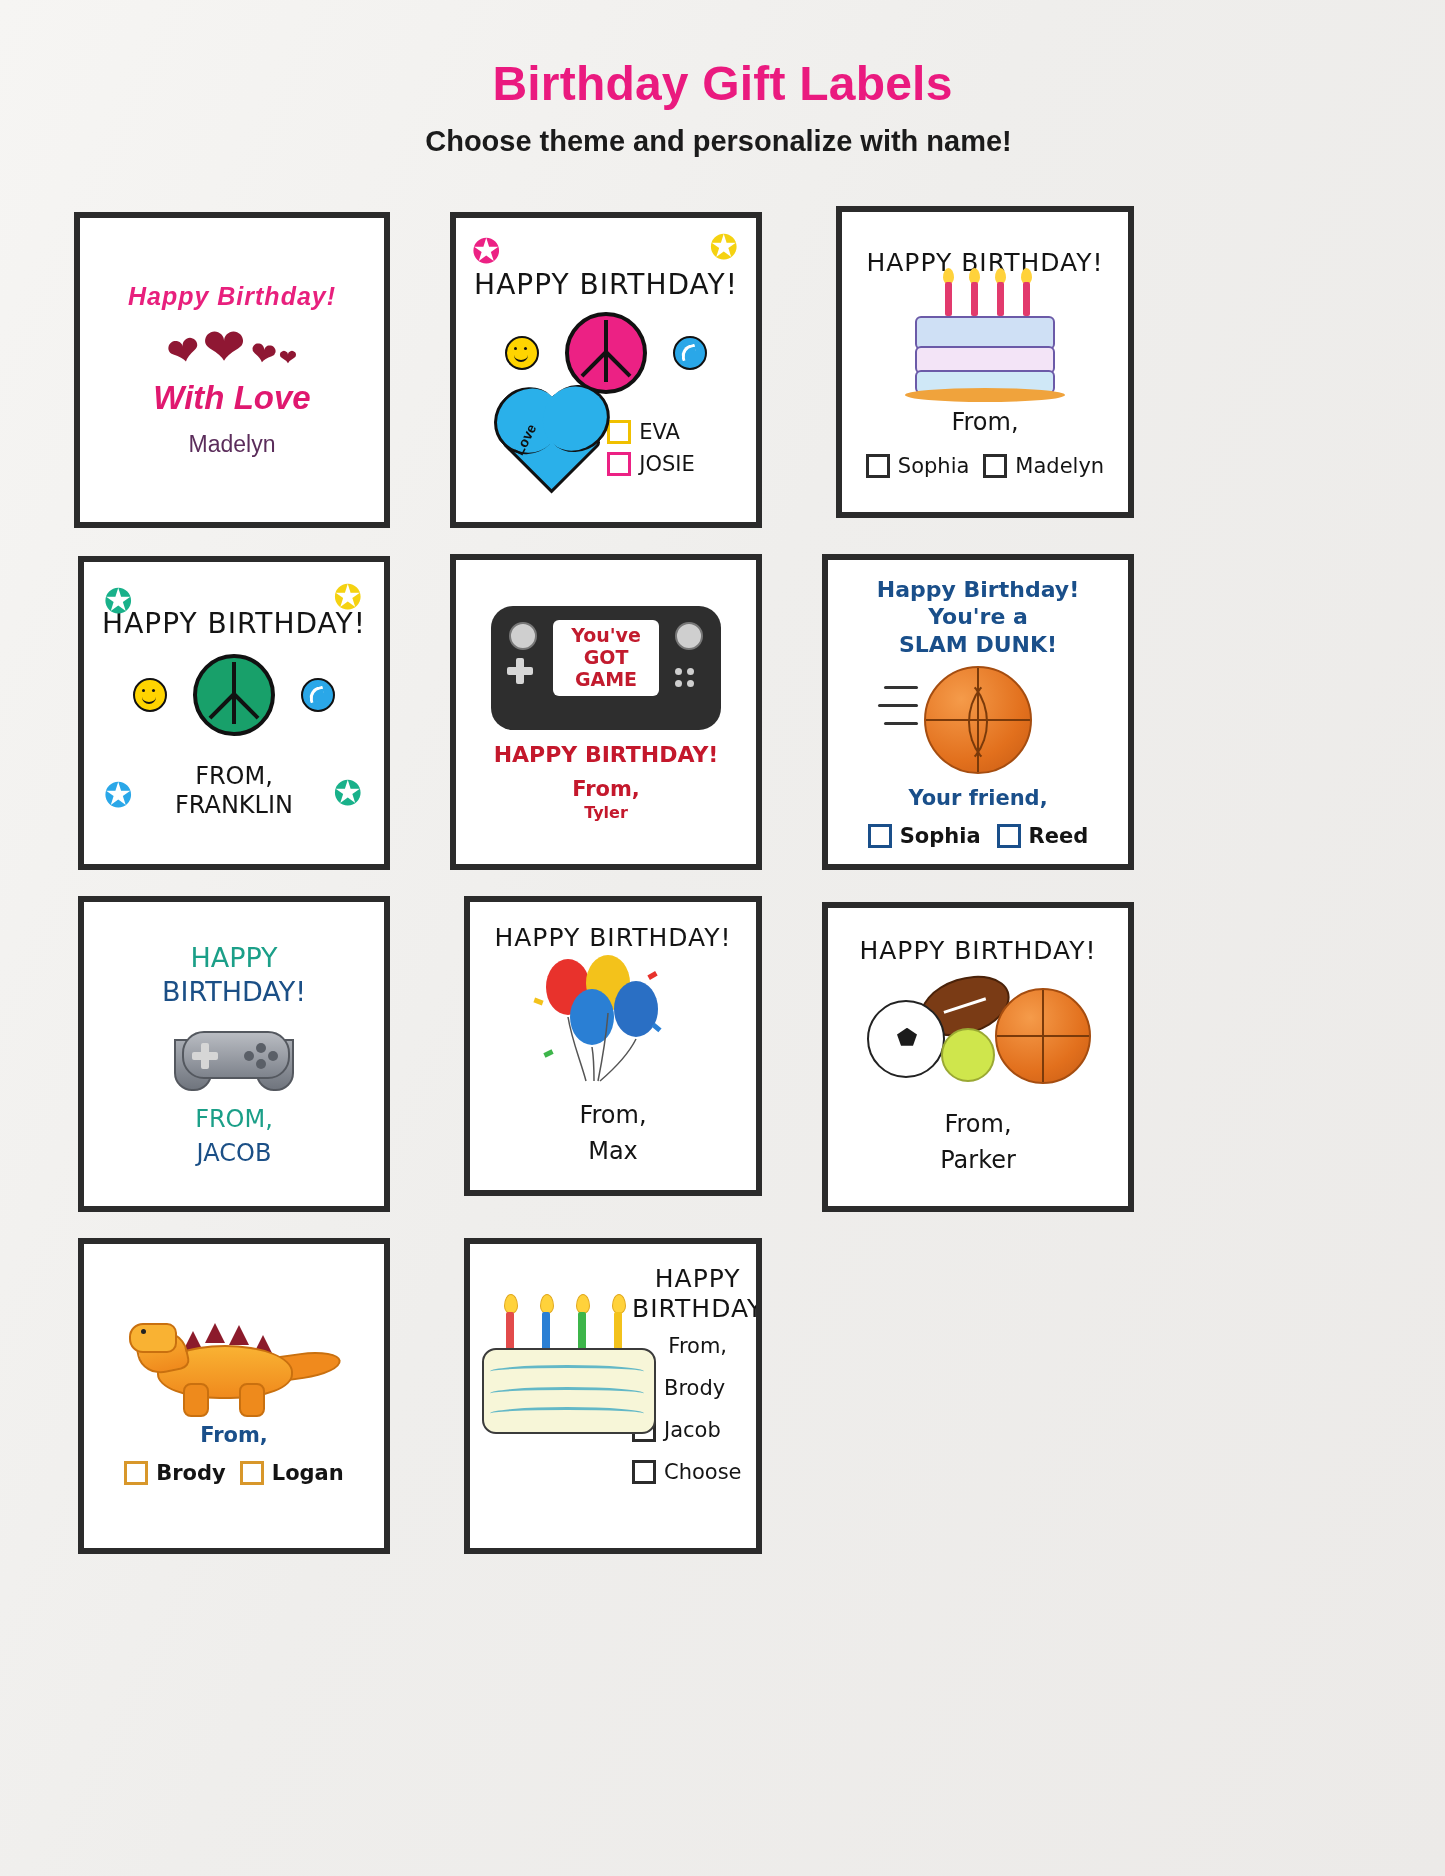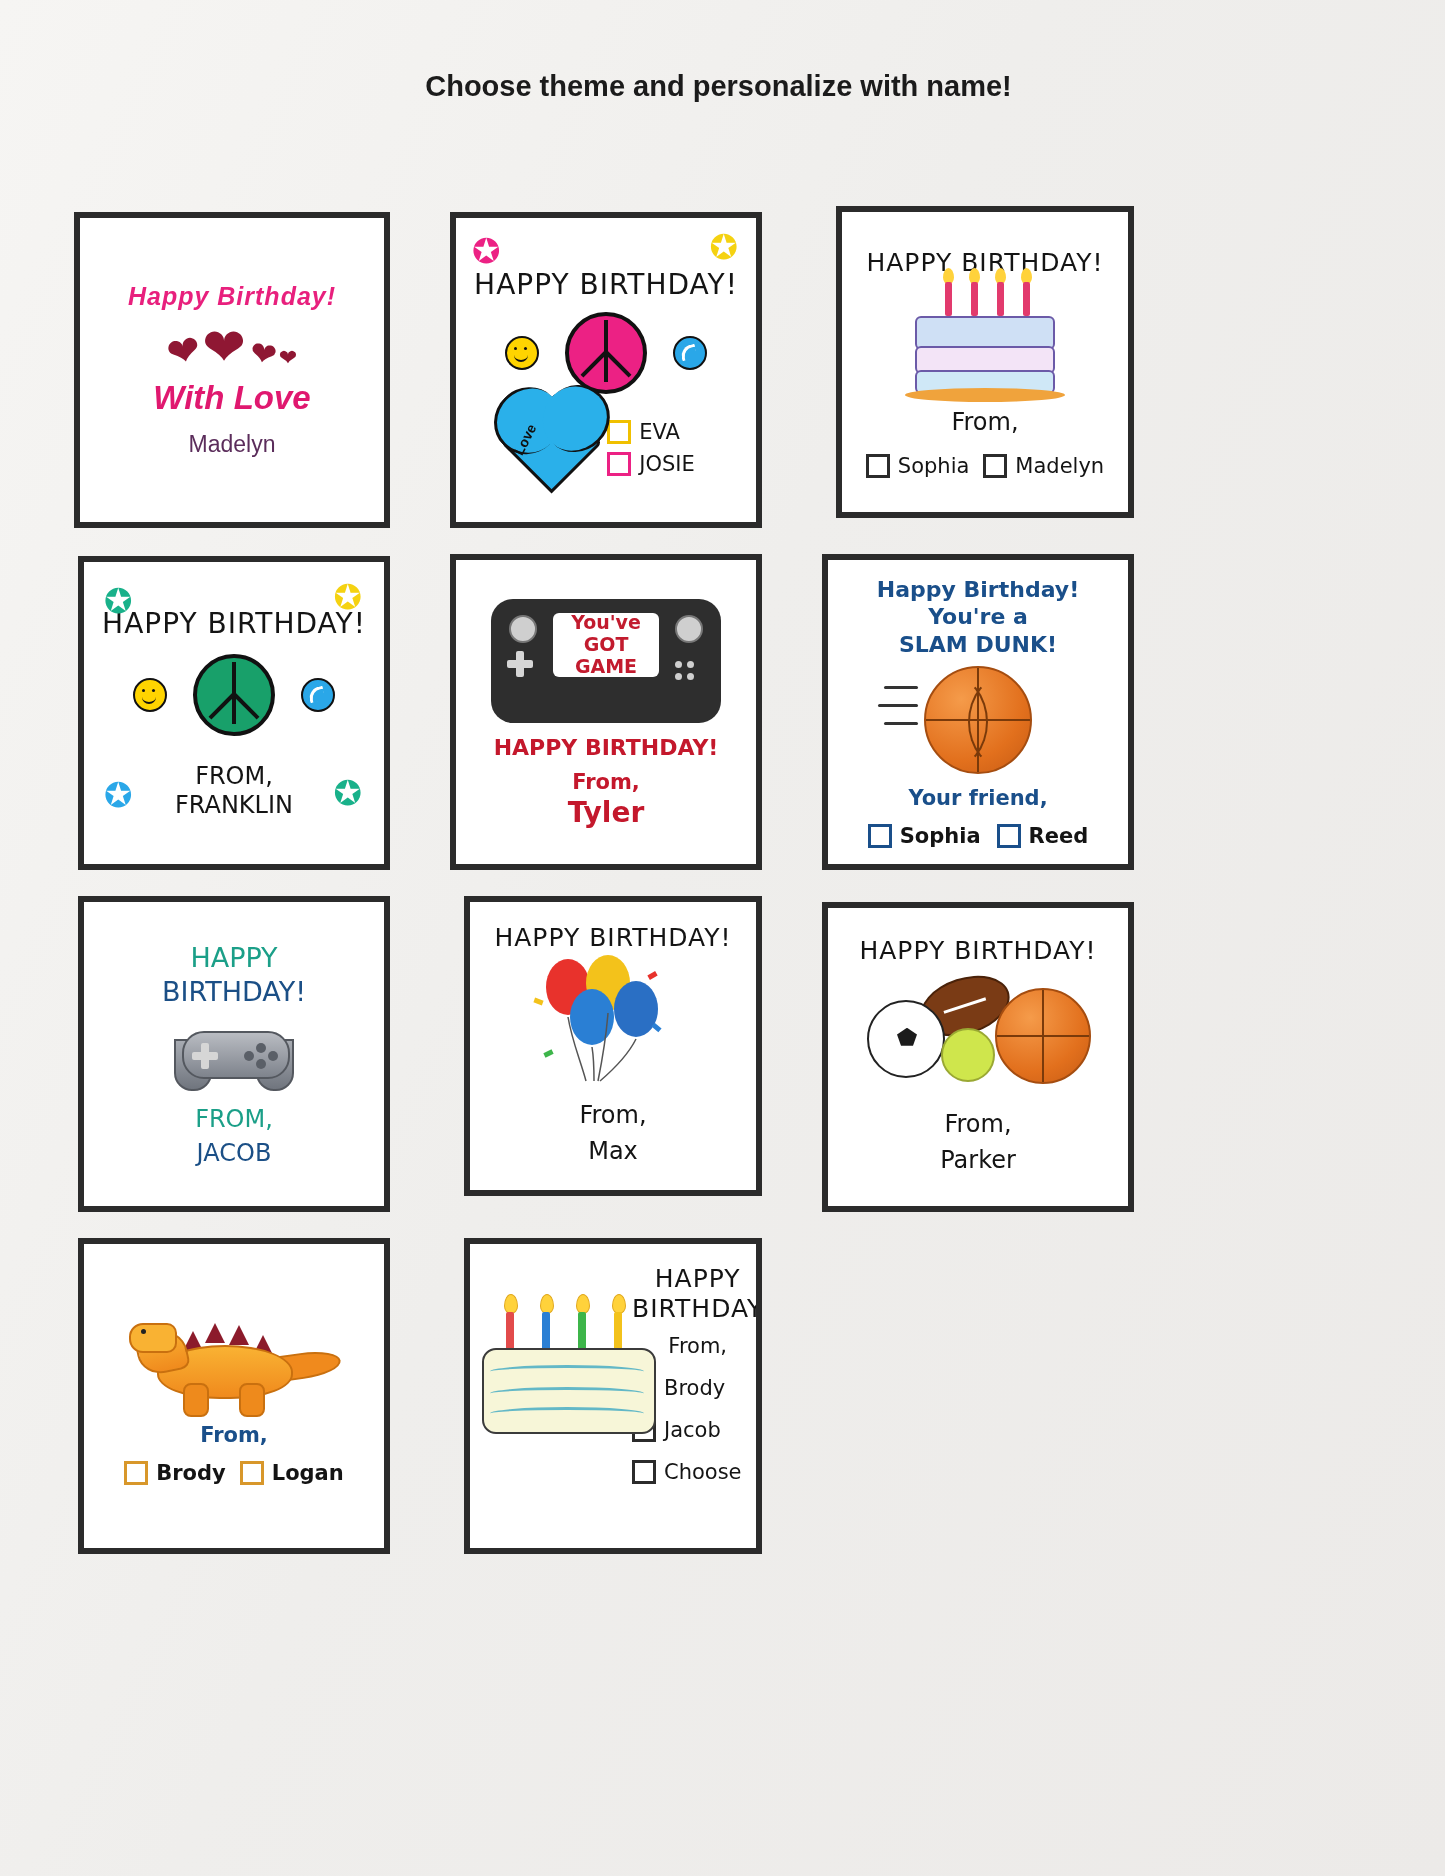--- a/index.html
+++ b/index.html
@@ -137,21 +137,21 @@
 
   .balloons{position:relative;width:170px;height:130px;margin:2px auto}
   .balloon{position:absolute;width:44px;height:56px;border-radius:50%;}
   .balloon:after{content:"";position:absolute;left:50%;bottom:-6px;width:0;height:0;border-left:6px solid transparent;border-right:6px solid transparent;border-top:9px solid inherit;transform:translateX(-50%)}
   .strings{position:absolute;left:0;top:0;width:170px;height:130px}
 
   .gamepad-wiiu{
     width:230px;height:124px;border-radius:22px;background:#2e2e2e;position:relative;margin:4px auto 6px;
   }
   .wiiu-screen{
-    position:absolute;left:62px;top:14px;width:106px;height:64px;background:#fff;border-radius:6px;
+    position:absolute;left:62px;top:14px;width:106px;height:76px;background:#fff;border-radius:6px;
     display:flex;align-items:center;justify-content:center;text-align:center;
     font-size:19px;font-weight:bold;color:#c21b2e;line-height:1.15;font-family:"DejaVu Sans",sans-serif;
   }
   .wiiu-stick{position:absolute;width:24px;height:24px;border-radius:50%;background:#cfcfcf;border:2px solid #777}
   .wiiu-dpad{position:absolute;width:26px;height:26px;}
   .wiiu-dpad:before,.wiiu-dpad:after{content:"";position:absolute;background:#d6d6d6;border-radius:2px}
   .wiiu-dpad:before{left:9px;top:0;width:8px;height:26px}
   .wiiu-dpad:after{left:0;top:9px;width:26px;height:8px}
   .wiiu-dots{position:absolute;right:16px;top:62px;width:30px;height:22px}
   .wiiu-dots i{position:absolute;width:7px;height:7px;border-radius:50%;background:#cfcfcf}
@@ -210,20 +210,21 @@
   .c2-flame{position:absolute;width:12px;height:18px;bottom:120px;border-radius:50% 50% 50% 50%/60% 60% 40% 40%;background:#ffd23b;border:1px solid #e0a81f}
   .row{display:flex;align-items:center;justify-content:center;gap:26px}
   .mt6{margin-top:6px}.mt10{margin-top:10px}.mt14{margin-top:14px}
 </style>
 </head>
 <body>
 
 <div class="page">
 
   <div class="header">
+    <h1 class="title">Birthday Gift Labels</h1>
     <p class="subtitle">Choose theme and personalize with name!</p>
   </div>
 
   <div class="grid">
 
     <div class="card c1">
       <div class="hb-script">Happy Birthday!</div>
       <div class="hearts">
         <span class="heart h1">❤</span><span class="heart h2">❤</span><span class="heart h3">❤</span><span class="heart h4">❤</span>
       </div>
@@ -315,21 +316,21 @@
         <span class="wiiu-dots">
             <i style="left:0;top:0"></i>
             <i style="left:12px;top:0"></i>
             <i style="left:0;top:12px"></i>
             <i style="left:12px;top:12px"></i>
           </span>
         <div class="wiiu-screen">You've GOT GAME</div>
       </div>
       <div class="red-b" style="font-size:22px;margin-top:6px">HAPPY BIRTHDAY!</div>
       <div class="red-b" style="font-size:21px;margin-top:10px">From,</div>
-      <div class="red-b" style="font-size:28px;margin-top:2px">Tyler</div>
+      <div class="red-b" style="font-size:16px;margin-top:2px">Tyler</div>
     </div>
 
 
     <div class="card c7">
       <div class="blue-b" style="font-size:22px;text-align:center;line-height:1.25">
         <div>Happy Birthday!</div>
         <div>You're a</div>
         <div>SLAM DUNK!</div>
       </div>
       <div style="position:relative">

